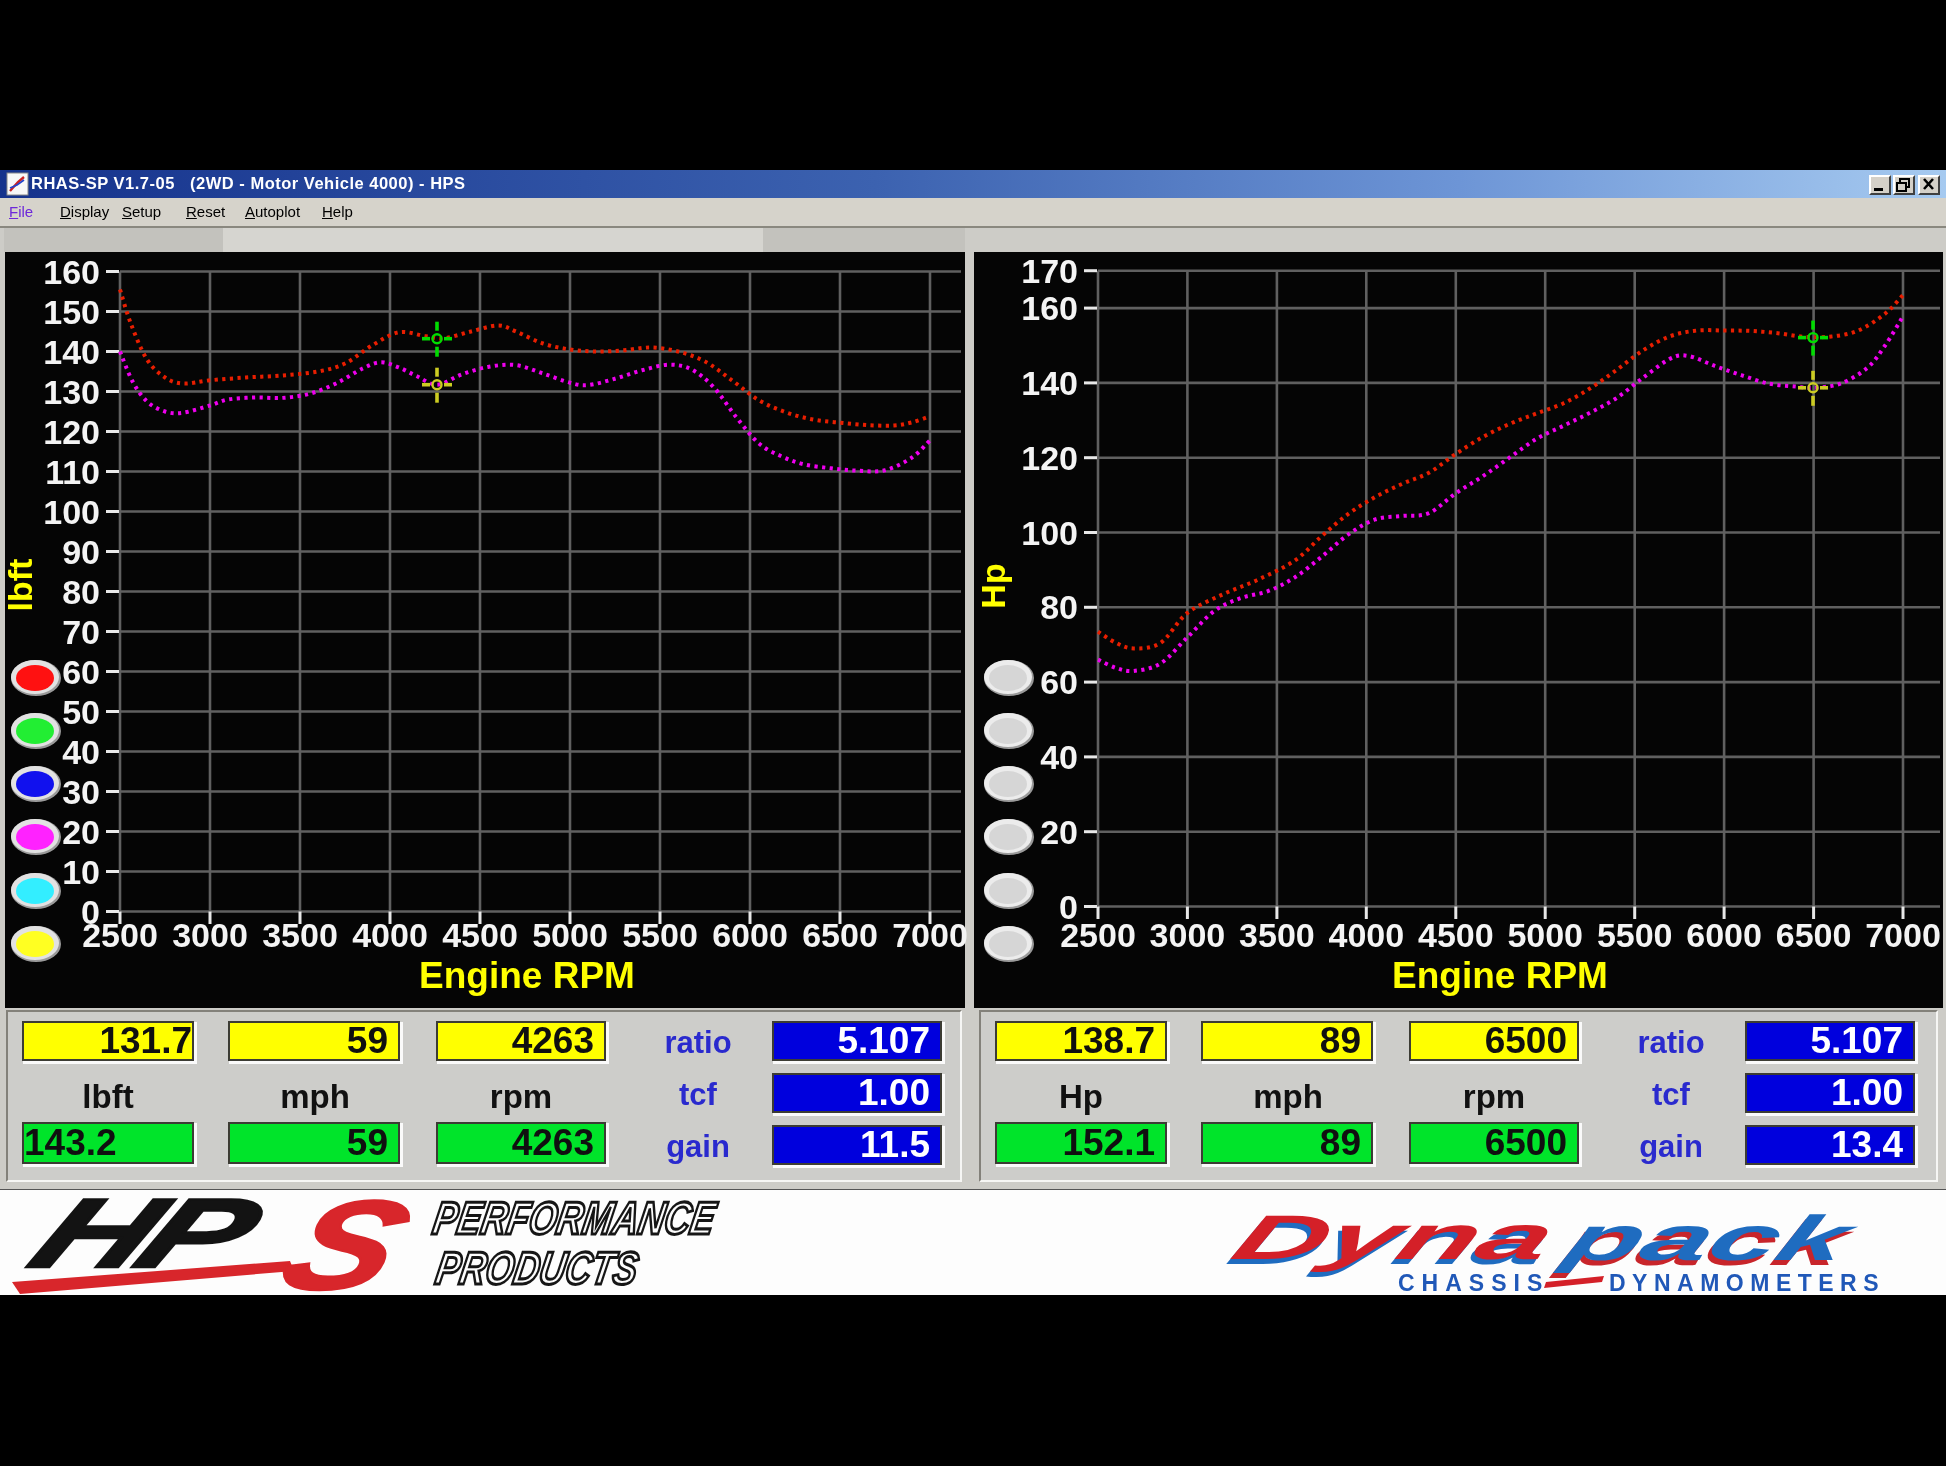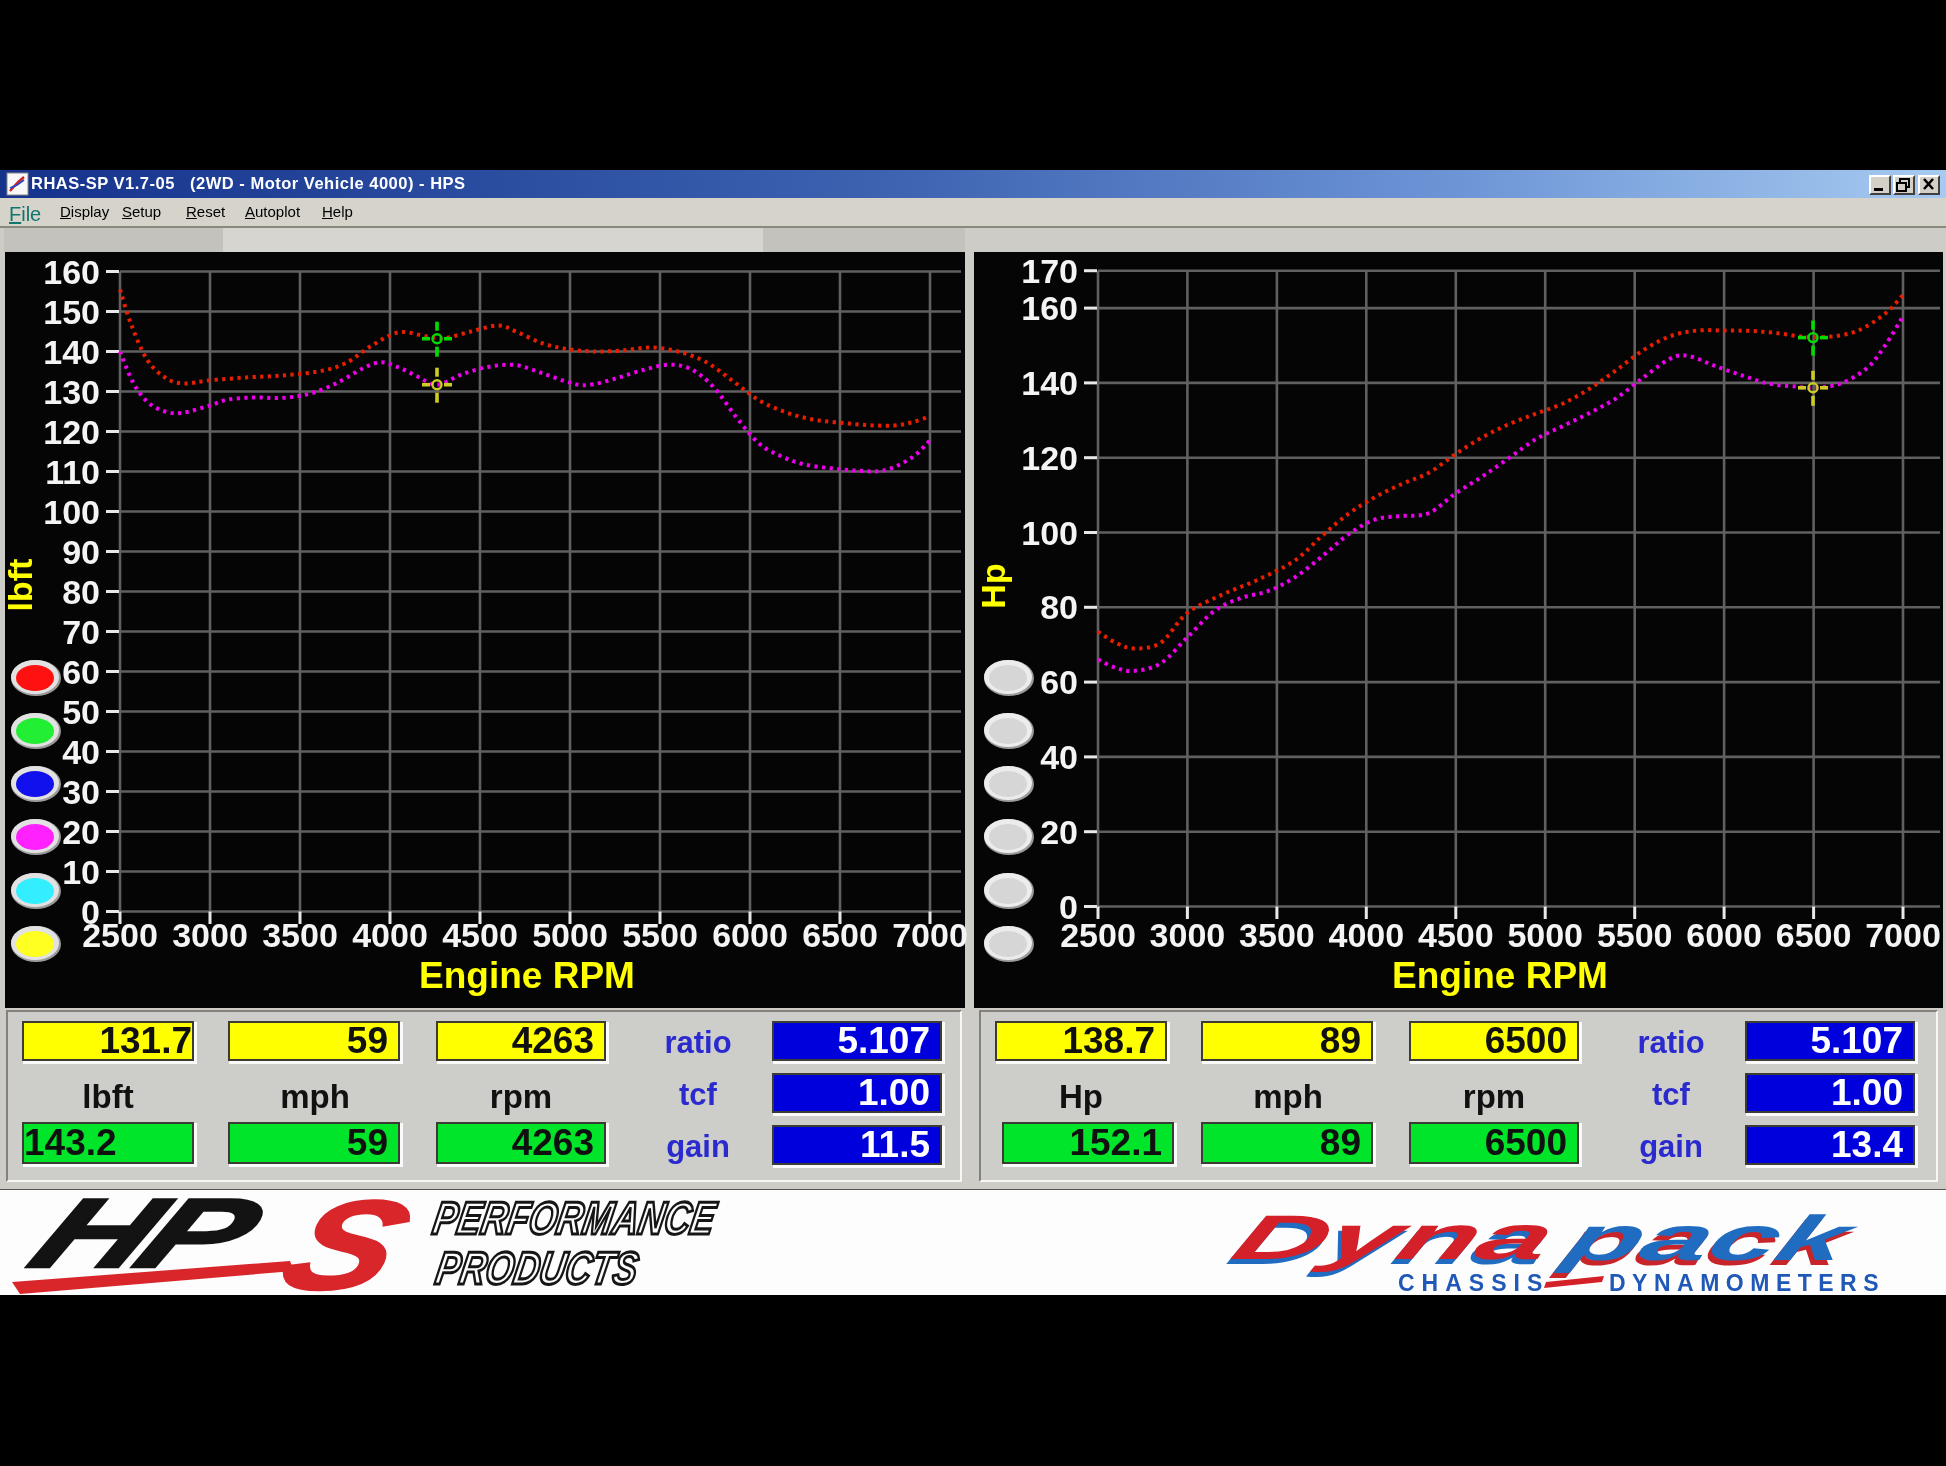--- a/index.html
+++ b/index.html
@@ -18,21 +18,21 @@
         <rect x="3" y="11" width="9" height="3" fill="#000"></rect>
       </svg></div>
 <div style="position:absolute;width:22px;height:20px;top:175px;background:#d4d0c8;border-top:2px solid #fff;border-left:2px solid #fff;border-right:2px solid #404040;border-bottom:2px solid #404040;box-sizing:border-box;left:1893px"><svg width="18" height="16">
         <rect x="5" y="2" width="9" height="8" fill="none" stroke="#000" stroke-width="2"></rect>
         <rect x="2" y="6" width="9" height="8" fill="#d4d0c8" stroke="#000" stroke-width="2"></rect>
       </svg></div>
 <div style="position:absolute;width:22px;height:20px;top:175px;background:#d4d0c8;border-top:2px solid #fff;border-left:2px solid #fff;border-right:2px solid #404040;border-bottom:2px solid #404040;box-sizing:border-box;left:1918px"><svg width="18" height="16">
         <path d="M4 2 L13 12 M13 2 L4 12" stroke="#000" stroke-width="2.6"></path>
       </svg></div>
 <div class="abs" style="left:0;top:198px;width:1946px;height:28px;background:#d6d3cb;border-bottom:2px solid #8a887f">
-<span class="abs" style="left:9px;top:5px;font-size:20px;color:#0f766e"><u>F</u>ile</span>
+<span class="abs" style="left:9px;top:5px;font-size:15px;color:#6d28d9"><u>F</u>ile</span>
 <span class="abs" style="left:60px;top:5px;font-size:15px;color:#000"><u>D</u>isplay</span>
 <span class="abs" style="left:122px;top:5px;font-size:15px;color:#000"><u>S</u>etup</span>
 <span class="abs" style="left:186px;top:5px;font-size:15px;color:#000"><u>R</u>eset</span>
 <span class="abs" style="left:245px;top:5px;font-size:15px;color:#000"><u>A</u>utoplot</span>
 <span class="abs" style="left:322px;top:5px;font-size:15px;color:#000"><u>H</u>elp</span>
 </div>
 <div class="abs" style="left:4px;top:228px;width:961px;height:24px;background:#c3c2bd">
 <div class="abs" style="left:219px;top:0;width:540px;height:24px;background:#d6d5d0"></div>
 </div>
 <svg width="1946" height="1466" viewBox="0 0 1946 1466" style="position:absolute;left:0;top:0;font-family:'Liberation Sans',sans-serif">
@@ -257,21 +257,21 @@
 <div style="position:absolute;left:441px;top:1078px;width:160px;text-align:center;color:#111;font-size:33px;font-weight:700;">rpm</div>
 <div style="position:absolute;left:618px;top:1025px;width:160px;text-align:center;color:#2a2ace;font-size:31px;font-weight:700;">ratio</div>
 <div style="position:absolute;left:618px;top:1077px;width:160px;text-align:center;color:#2a2ace;font-size:31px;font-weight:700;">tcf</div>
 <div style="position:absolute;left:618px;top:1129px;width:160px;text-align:center;color:#2a2ace;font-size:31px;font-weight:700;">gain</div>
 <div style="position:absolute;left:772px;top:1021px;width:170px;height:40px;background:#0000dd;border:2px solid #3c3c34;box-shadow:2px 2px 0 1px #fafafa;color:#fff;font-size:37px;font-weight:700;text-align:right;line-height:36px;padding-right:10px;box-sizing:border-box;">5.107</div>
 <div style="position:absolute;left:772px;top:1073px;width:170px;height:40px;background:#0000dd;border:2px solid #3c3c34;box-shadow:2px 2px 0 1px #fafafa;color:#fff;font-size:37px;font-weight:700;text-align:right;line-height:36px;padding-right:10px;box-sizing:border-box;">1.00</div>
 <div style="position:absolute;left:772px;top:1125px;width:170px;height:40px;background:#0000dd;border:2px solid #3c3c34;box-shadow:2px 2px 0 1px #fafafa;color:#fff;font-size:37px;font-weight:700;text-align:right;line-height:36px;padding-right:10px;box-sizing:border-box;">11.5</div>
 <div style="position:absolute;left:995px;top:1021px;width:172px;height:40px;background:#ffff00;border:2px solid #3c3c34;box-shadow:2px 2px 0 1px #fafafa;color:#101010;font-size:37px;font-weight:700;text-align:right;line-height:36px;padding-right:10px;box-sizing:border-box;">138.7</div>
 <div style="position:absolute;left:1201px;top:1021px;width:172px;height:40px;background:#ffff00;border:2px solid #3c3c34;box-shadow:2px 2px 0 1px #fafafa;color:#101010;font-size:37px;font-weight:700;text-align:right;line-height:36px;padding-right:10px;box-sizing:border-box;">89</div>
 <div style="position:absolute;left:1409px;top:1021px;width:170px;height:40px;background:#ffff00;border:2px solid #3c3c34;box-shadow:2px 2px 0 1px #fafafa;color:#101010;font-size:37px;font-weight:700;text-align:right;line-height:36px;padding-right:10px;box-sizing:border-box;">6500</div>
-<div style="position:absolute;left:995px;top:1122px;width:172px;height:42px;background:#00e42a;border:2px solid #3c3c34;box-shadow:2px 2px 0 1px #fafafa;color:#101010;font-size:37px;font-weight:700;text-align:right;line-height:38px;padding-right:10px;box-sizing:border-box;margin-left:7px;">152.1</div>
+<div style="position:absolute;left:995px;top:1122px;width:172px;height:42px;background:#00e42a;border:2px solid #3c3c34;box-shadow:2px 2px 0 1px #fafafa;color:#101010;font-size:37px;font-weight:700;text-align:right;line-height:38px;padding-right:10px;box-sizing:border-box;">152.1</div>
 <div style="position:absolute;left:1201px;top:1122px;width:172px;height:42px;background:#00e42a;border:2px solid #3c3c34;box-shadow:2px 2px 0 1px #fafafa;color:#101010;font-size:37px;font-weight:700;text-align:right;line-height:38px;padding-right:10px;box-sizing:border-box;">89</div>
 <div style="position:absolute;left:1409px;top:1122px;width:170px;height:42px;background:#00e42a;border:2px solid #3c3c34;box-shadow:2px 2px 0 1px #fafafa;color:#101010;font-size:37px;font-weight:700;text-align:right;line-height:38px;padding-right:10px;box-sizing:border-box;">6500</div>
 <div style="position:absolute;left:1001px;top:1078px;width:160px;text-align:center;color:#111;font-size:33px;font-weight:700;">Hp</div>
 <div style="position:absolute;left:1208px;top:1078px;width:160px;text-align:center;color:#111;font-size:33px;font-weight:700;">mph</div>
 <div style="position:absolute;left:1414px;top:1078px;width:160px;text-align:center;color:#111;font-size:33px;font-weight:700;">rpm</div>
 <div style="position:absolute;left:1591px;top:1025px;width:160px;text-align:center;color:#2a2ace;font-size:31px;font-weight:700;">ratio</div>
 <div style="position:absolute;left:1591px;top:1077px;width:160px;text-align:center;color:#2a2ace;font-size:31px;font-weight:700;">tcf</div>
 <div style="position:absolute;left:1591px;top:1129px;width:160px;text-align:center;color:#2a2ace;font-size:31px;font-weight:700;">gain</div>
 <div style="position:absolute;left:1745px;top:1021px;width:170px;height:40px;background:#0000dd;border:2px solid #3c3c34;box-shadow:2px 2px 0 1px #fafafa;color:#fff;font-size:37px;font-weight:700;text-align:right;line-height:36px;padding-right:10px;box-sizing:border-box;">5.107</div>
 <div style="position:absolute;left:1745px;top:1073px;width:170px;height:40px;background:#0000dd;border:2px solid #3c3c34;box-shadow:2px 2px 0 1px #fafafa;color:#fff;font-size:37px;font-weight:700;text-align:right;line-height:36px;padding-right:10px;box-sizing:border-box;">1.00</div>

